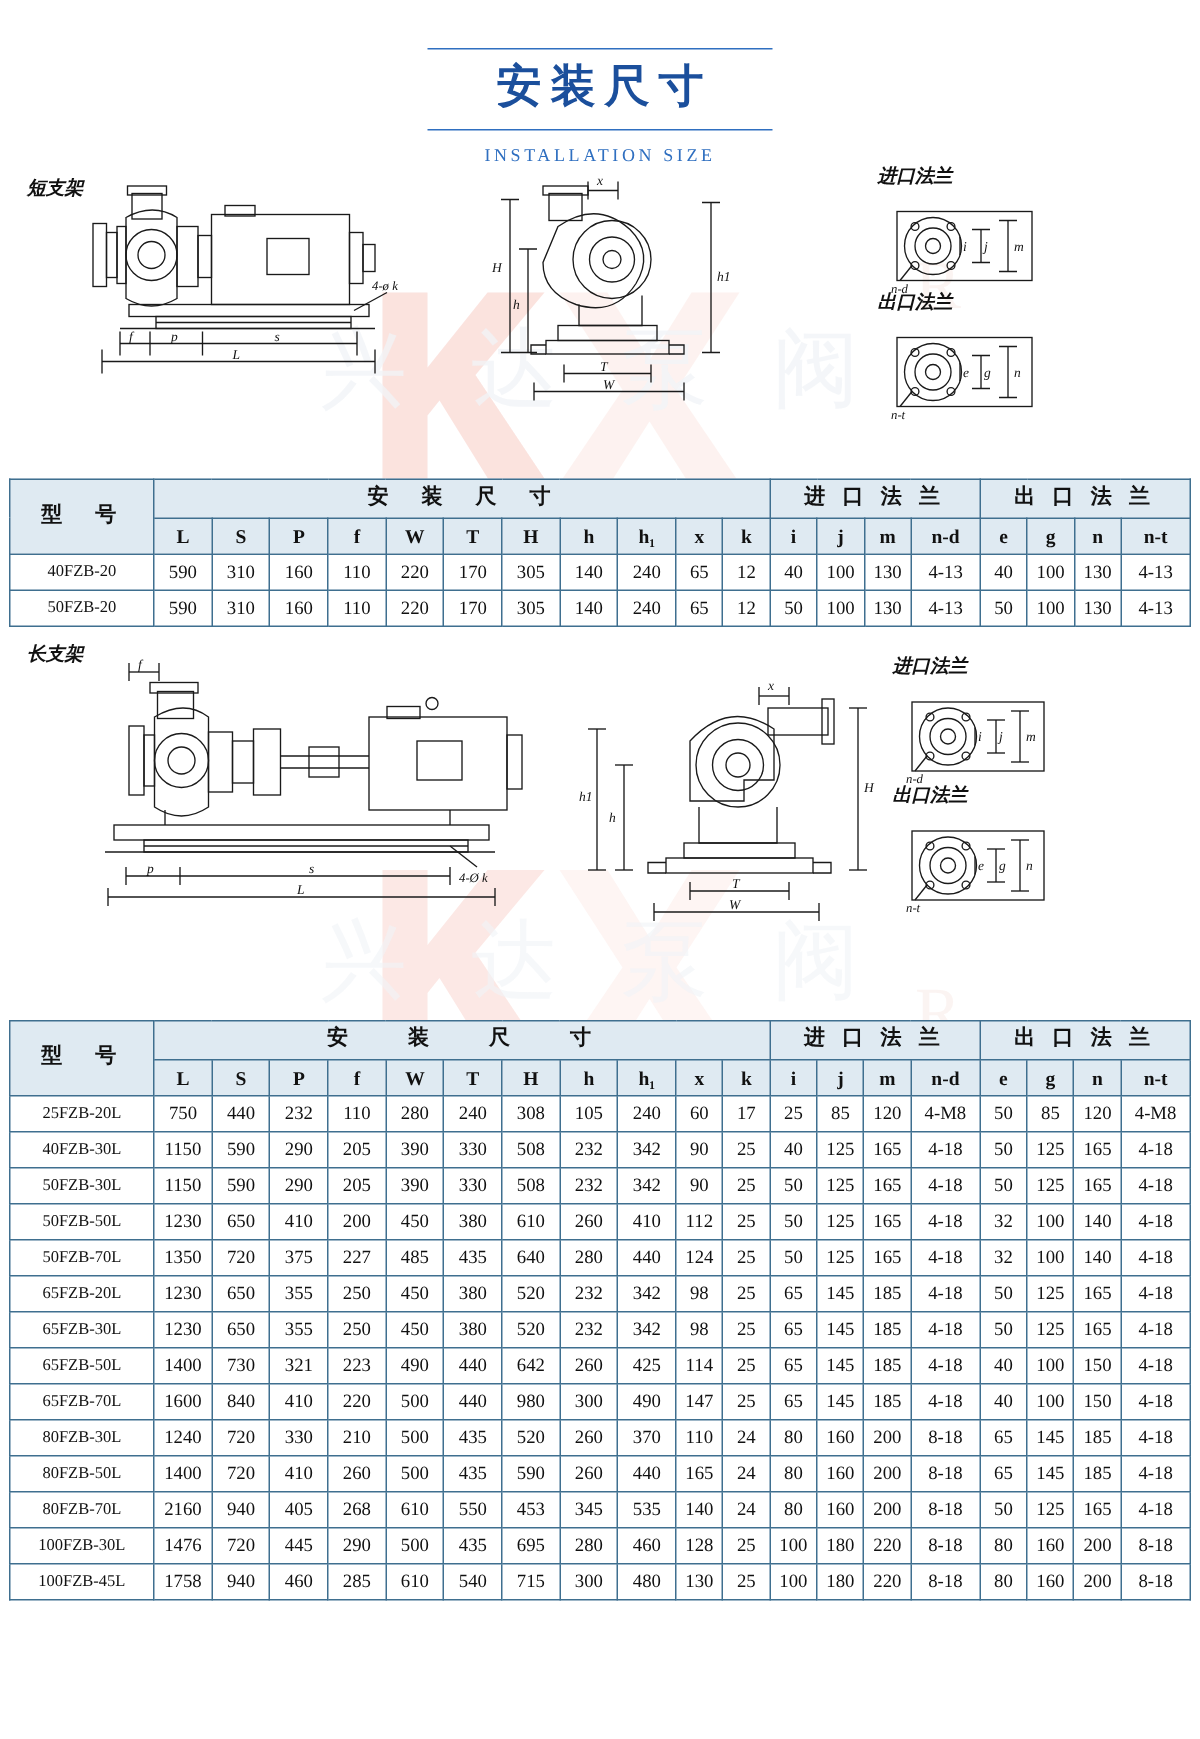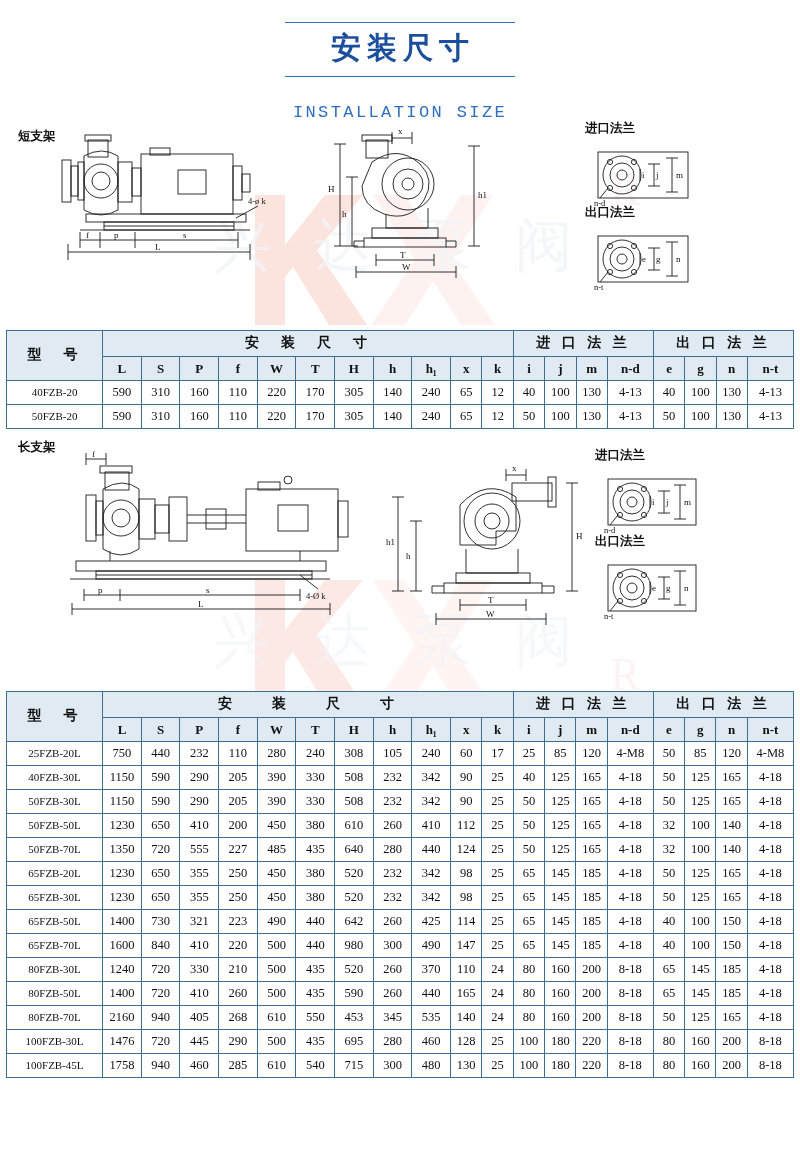--- a/index.html
+++ b/index.html
@@ -12,40 +12,40 @@
     height: 1159px;
     font-family: "Liberation Serif", serif;
     color: #111;
     position: relative;
     overflow: hidden;
   }
 
   
   .header {
     text-align: center;
-    padding-top: 22px;
+    padding-top: 32px;
   }
   .header-title {
     font-family: "Liberation Sans", sans-serif;
     font-size: 30px;
     font-weight: bold;
     color: #1b4f9c;
     letter-spacing: 6px;
     border-top: 1px solid #2f6fc0;
     border-bottom: 1px solid #2f6fc0;
     display: inline-block;
     padding: 8px 40px 10px 46px;
     line-height: 1.15;
   }
   .header-sub {
-    font-family: Liberation Mono, monospace;
-    font-size: 17px;
+    font-family: Liberation Serif, serif;
+    font-size: 12px;
     color: #2f6fc0;
     letter-spacing: 2.4px;
-    margin-top: 26px;
+    margin-top: 9px;
   }
 
   
   .section-label {
     font-family: "Liberation Sans", sans-serif;
     font-size: 12.5px;
     font-weight: bold;
     color: #111;
     position: absolute;
   }
@@ -79,21 +79,21 @@
     background: #dfeaf2;
     font-weight: bold;
   }
   .grp-head th { height: 25px; font-size: 14px; letter-spacing: 4px; }
   .col-head th { height: 23px; font-size: 13px; }
   table.dim tbody td { height: 23px; font-size: 12.5px; background: #ffffff; }
   table.dim tbody td.model { font-size: 11px; }
   .th-model { letter-spacing: 3px; }
 
   .tbl-wrap { position: relative; z-index: 2; }
-  .section-wrap { position: relative; z-index: 2; }
+  .section-wrap { position: relative; z-index: 2; font-style: italic; }
 </style>
 </head>
 <body>
 
 <div class="watermark">
   <svg width="800" height="1159" viewBox="0 0 800 1159">
     <g opacity="0.30">
 
       <g transform="translate(255,195)">
         <path d="M0,0 L30,0 L30,50 L70,0 L108,0 L62,55 L112,130 L74,130 L38,72 L30,82 L30,130 L0,130 Z" fill="#e8553c" opacity="0.55"></path>
@@ -646,21 +646,21 @@
           <td>4-18</td>
           <td>32</td>
           <td>100</td>
           <td>140</td>
           <td>4-18</td>
         </tr>
         <tr>
           <td class="model">50FZB-70L</td>
           <td>1350</td>
           <td>720</td>
-          <td>555</td>
+          <td>375</td>
           <td>227</td>
           <td>485</td>
           <td>435</td>
           <td>640</td>
           <td>280</td>
           <td>440</td>
           <td>124</td>
           <td>25</td>
           <td>50</td>
           <td>125</td>

